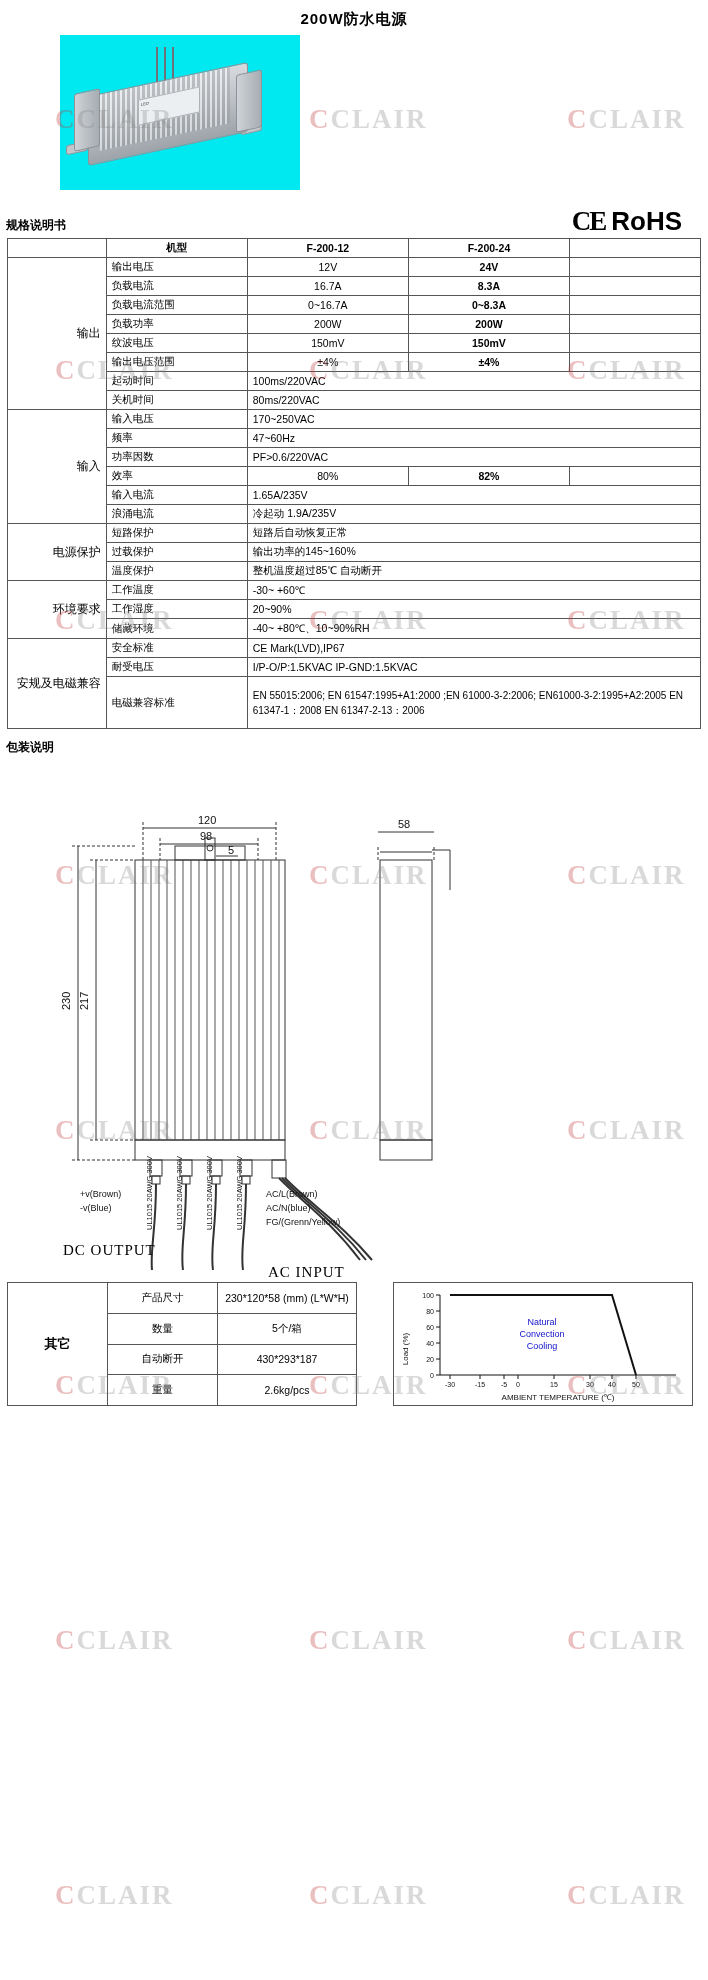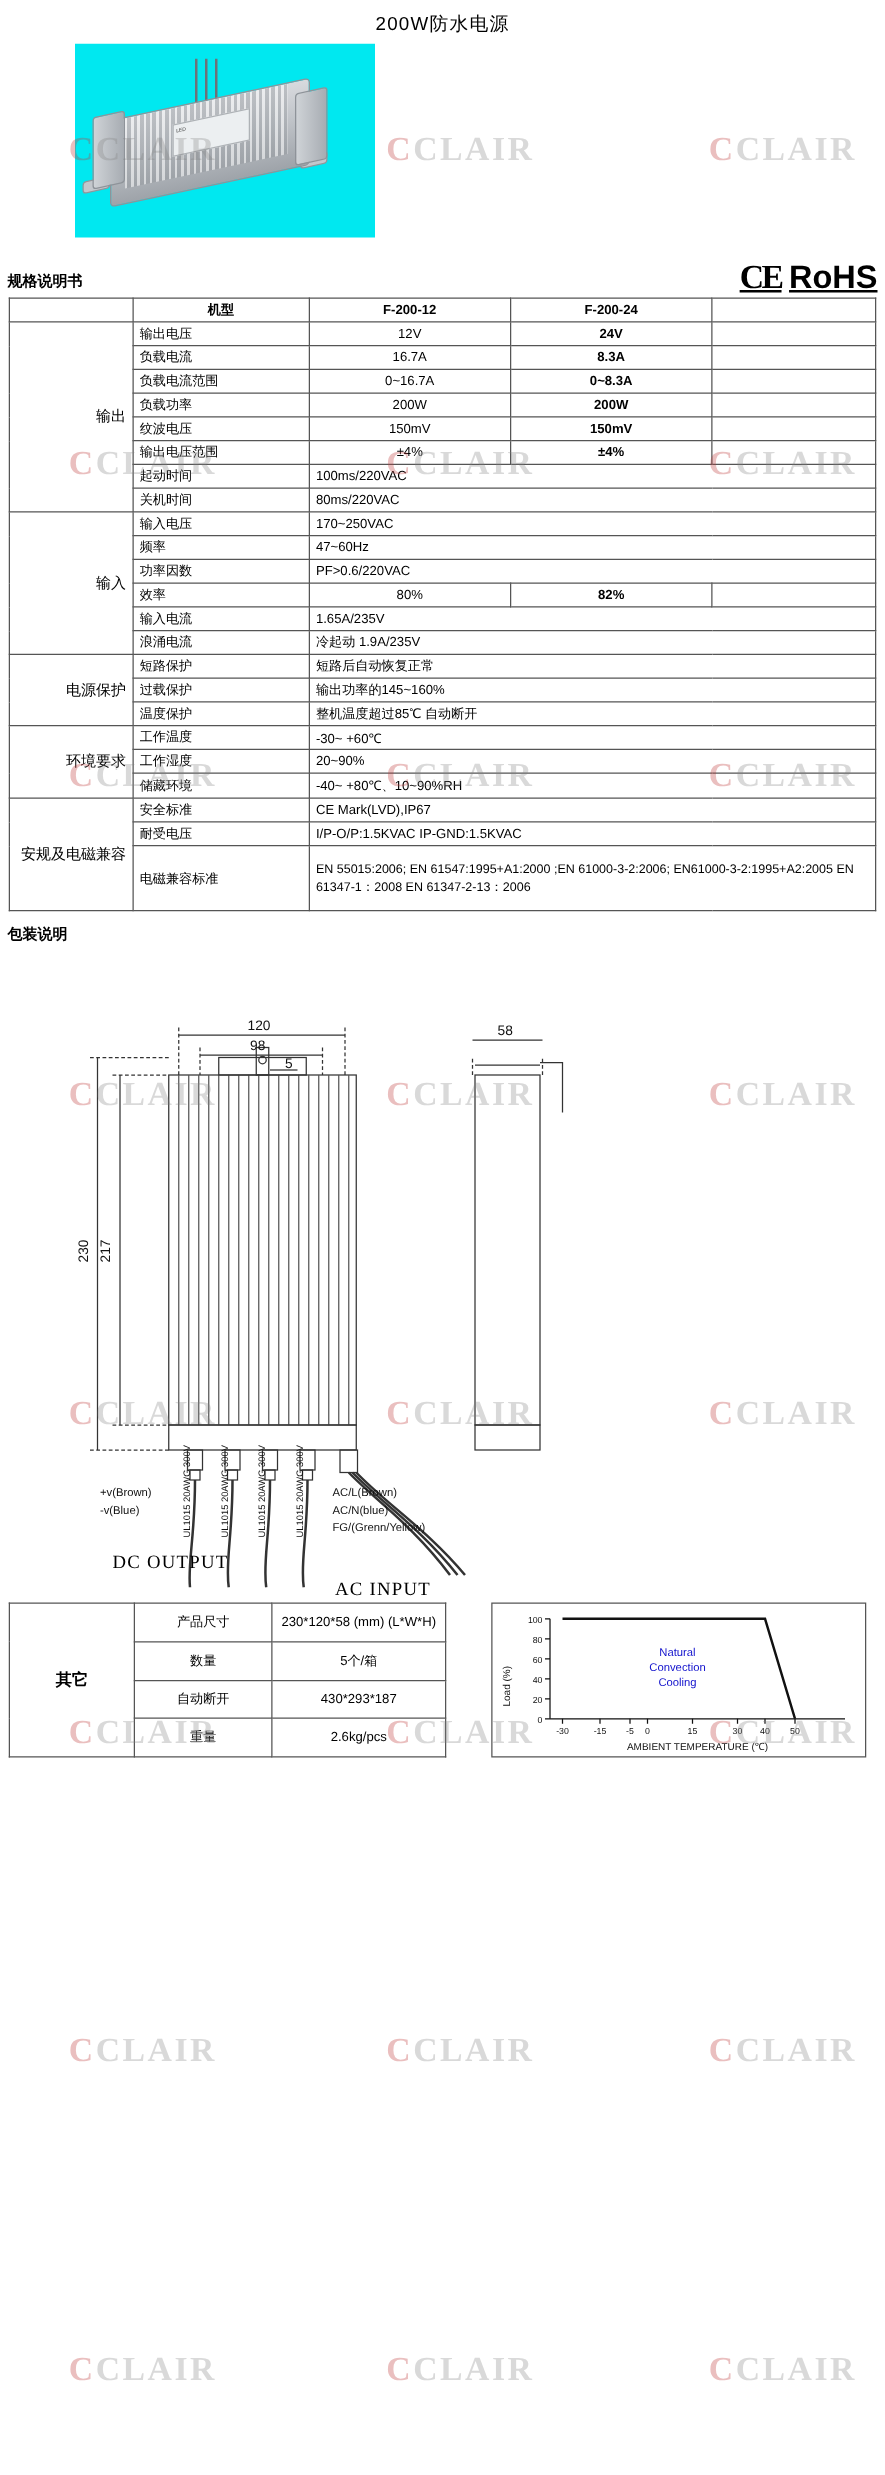--- a/index.html
+++ b/index.html
@@ -11,21 +11,21 @@
     font-family: "Liberation Sans", sans-serif;
     color: #000;
     position: relative;
     overflow: hidden;
   }
 
   
   .page-title {
     text-align: center;
     font-size: 15px;
-    font-weight: normal;
+    font-weight: bold;
     padding-top: 10px;
     letter-spacing: 1px;
   }
 
   .top-section {
     display: flex;
     flex-direction: row;
     padding: 6px 0 0 0;
     height: 180px;
   }
@@ -113,26 +113,25 @@
     padding-left: 20px;
     list-style: disc;
   }
   .features li {
     font-size: 11.5px;
     line-height: 21px;
   }
 
   .cert-row {
     position: absolute;
-    right: 6px;
+    right: 26px;
     top: 206px;
     display: flex;
     align-items: flex-end;
     gap: 6px;
-    text-decoration: underline;
   }
   .ce-mark {
     font-family: "Liberation Serif", serif;
     font-size: 27px;
     font-weight: bold;
     letter-spacing: -2px;
   }
   .rohs-mark {
     font-size: 26px;
     font-weight: bold;
@@ -176,21 +175,21 @@
     margin-top: 4px;
   }
   .drawing svg { display: block; }
 
   .dc-label, .ac-label {
     position: absolute;
     font-family: "Liberation Serif", serif;
     font-size: 15px;
     letter-spacing: 1px;
   }
-  .dc-label { left: 90px; top: 482px; }
+  .dc-label { left: 63px; top: 482px; }
   .ac-label { left: 268px; top: 504px; }
 
   
   .bottom {
     display: flex;
     flex-direction: row;
     width: 694px;
     margin: 12px auto 0 auto;
     gap: 8px;
   }

